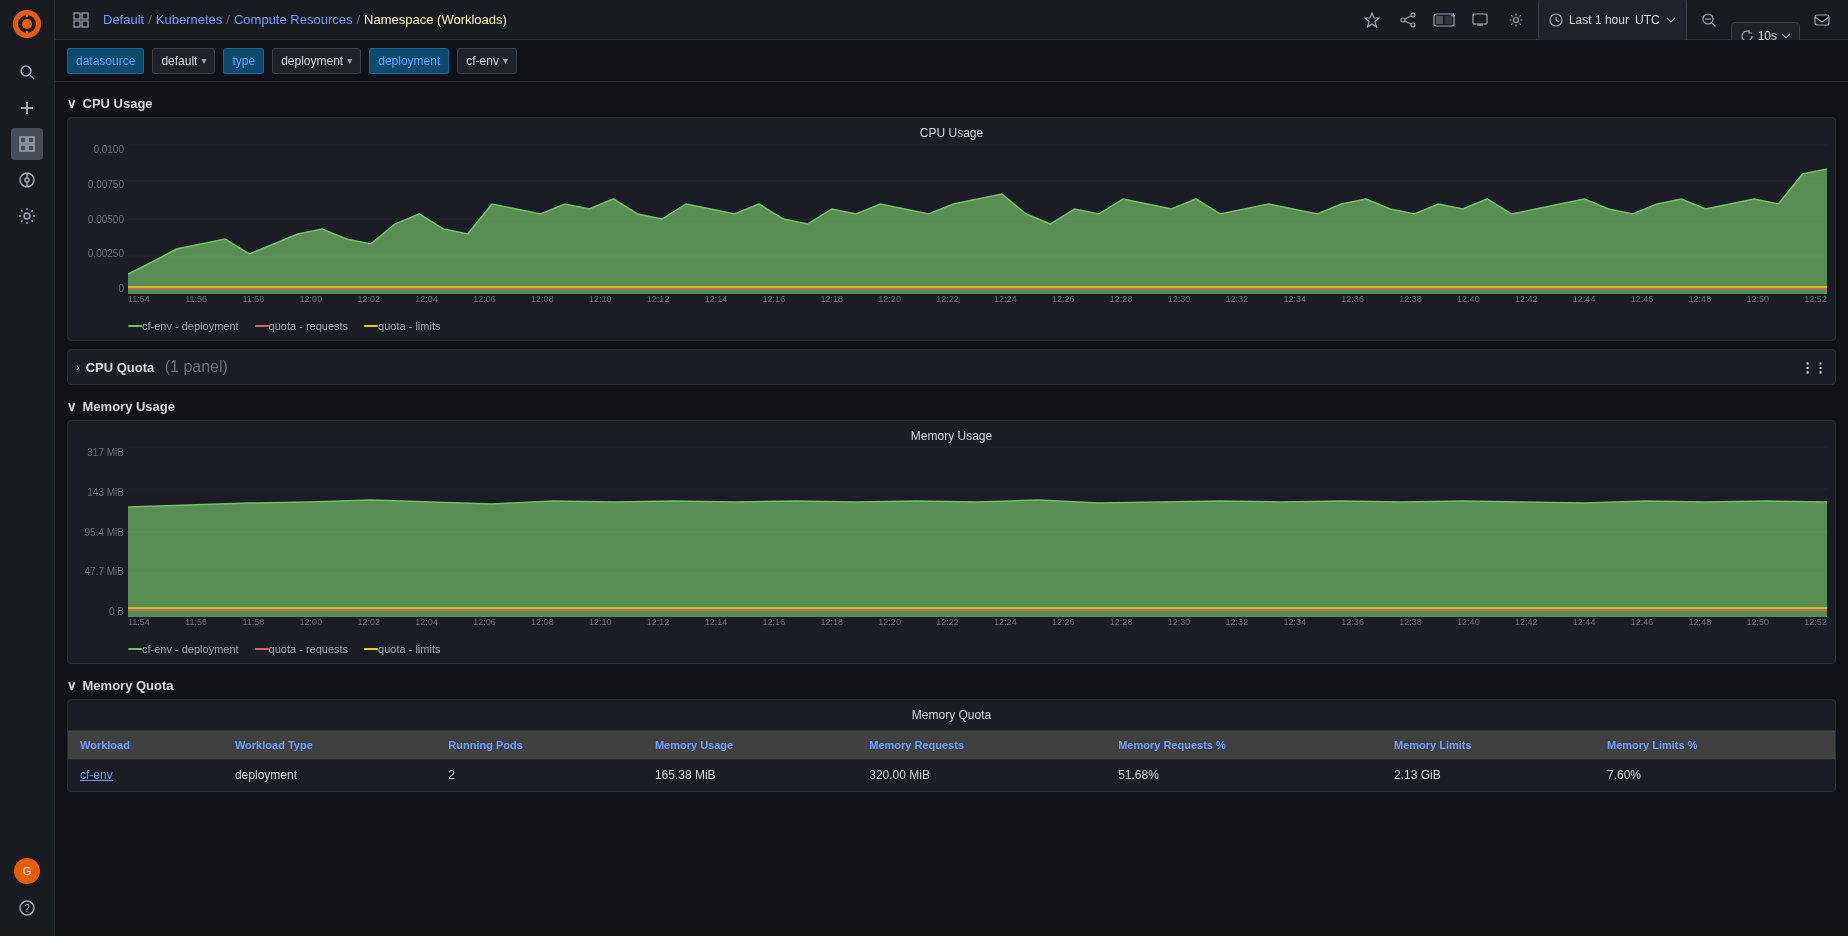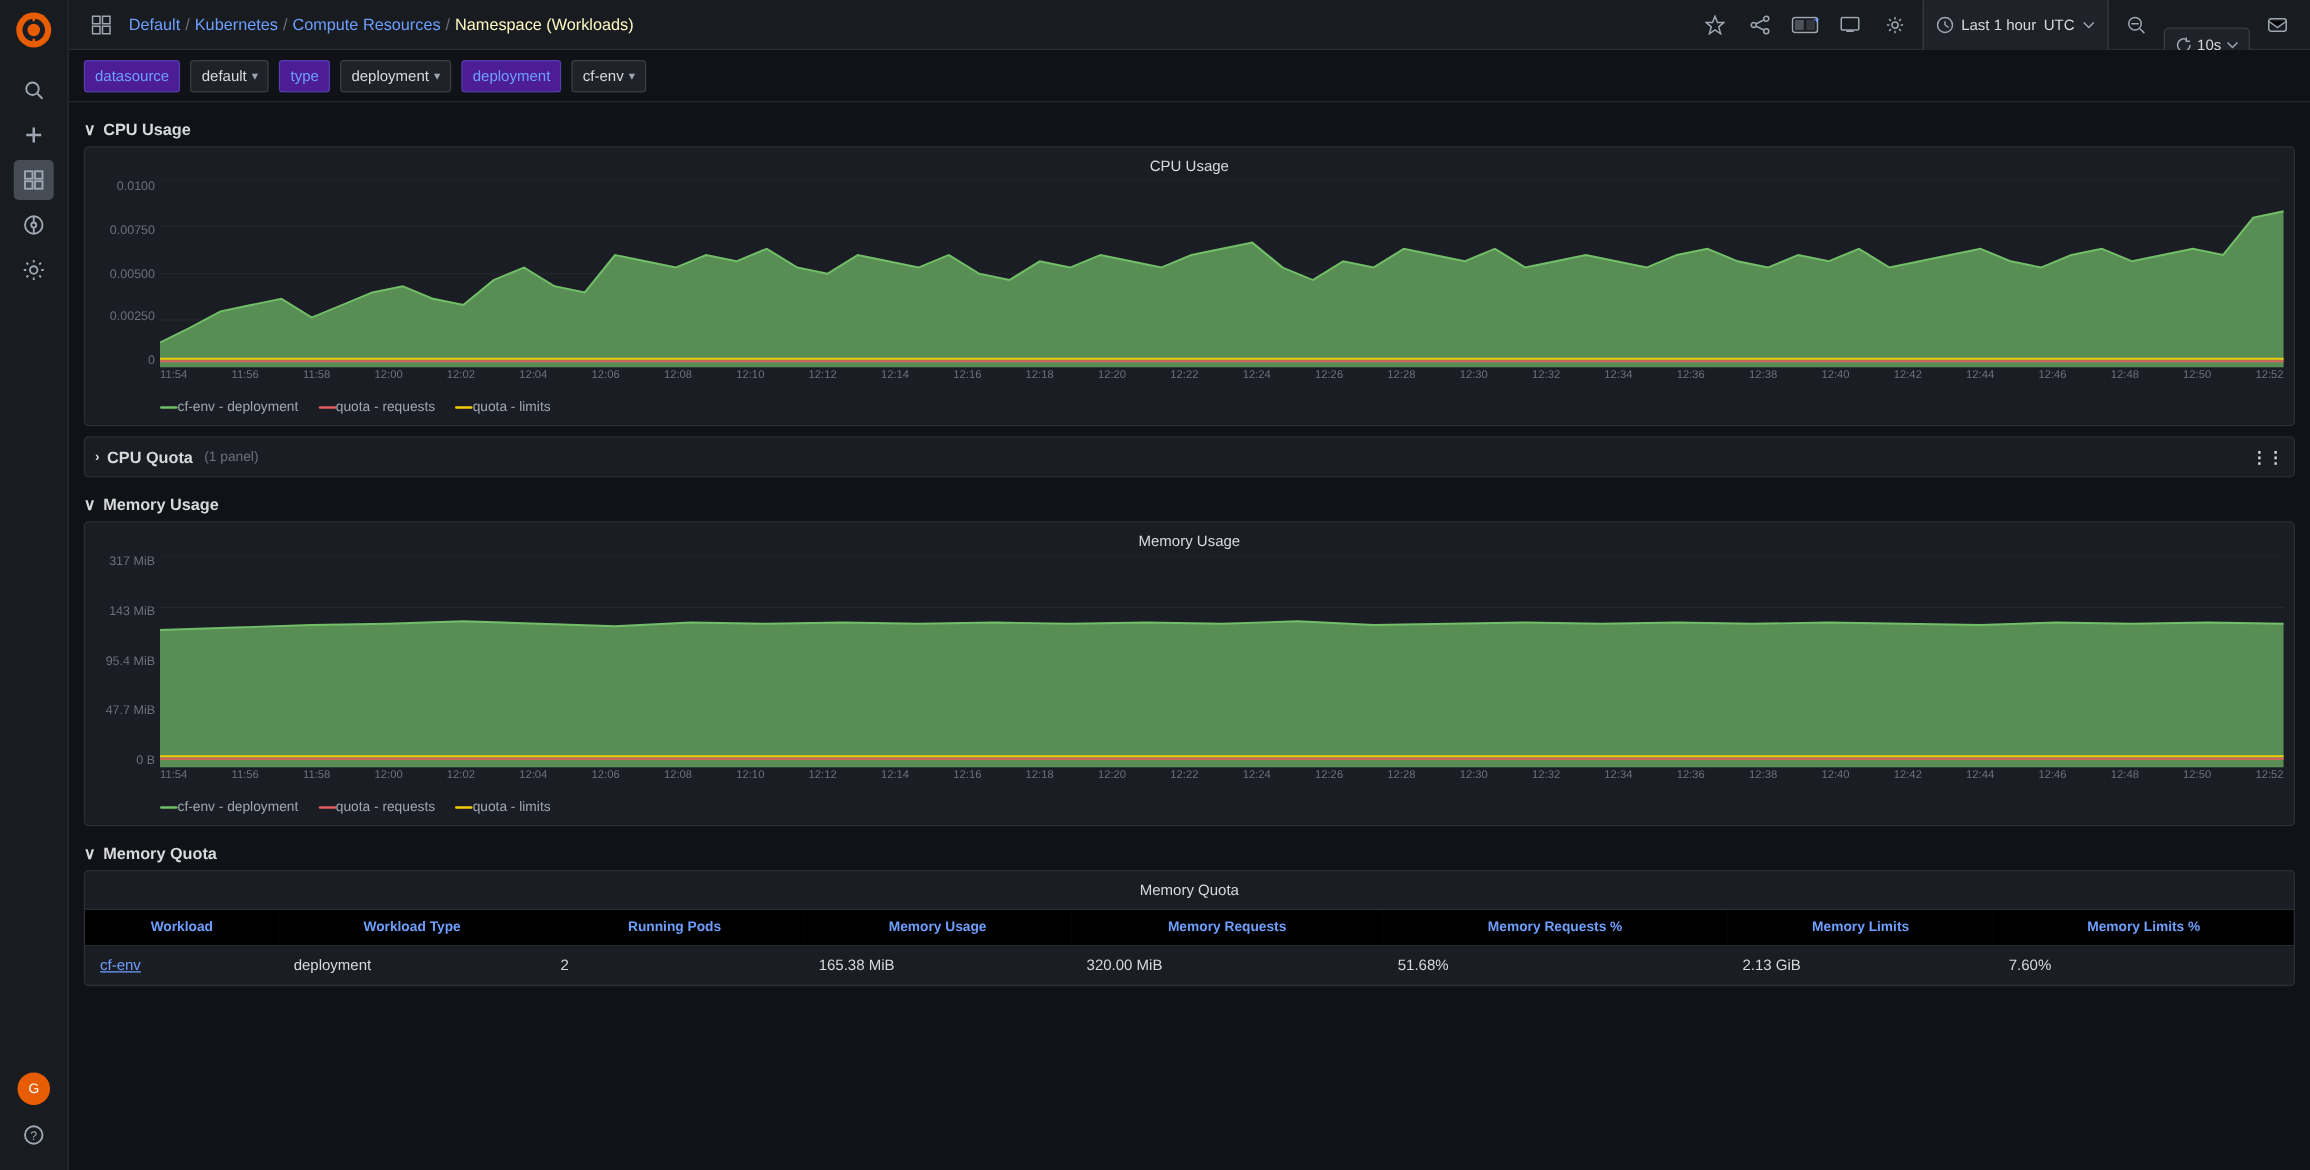--- a/index.html
+++ b/index.html
@@ -147,21 +147,21 @@
     .filter-tag {
       height: 26px;
       display: flex;
       align-items: center;
       padding: 0 8px;
       border-radius: 3px;
       font-size: 12px;
       cursor: pointer;
     }
     .filter-tag.label-only {
-      background: #4c1d95;
+      background: #0c4a6e;
       color: #6e9fff;
       border: 1px solid #6e9fff44;
     }
     .filter-tag.value-tag {
       background: #1f2229;
       border: 1px solid #3a3d45;
       color: #d8d9da;
     }
     .filter-tag .chevron { font-size: 10px; margin-left: 4px; color: #9fa7b3; }
 
@@ -177,21 +177,21 @@
     .section-header {
       display: flex;
       align-items: center;
       gap: 6px;
       padding: 6px 0;
       cursor: pointer;
       font-size: 13px;
       font-weight: 600;
       color: #d8d9da;
     }
-    .section-header .panel-count { color: #6c6f7d; font-size: 11px; font-weight: 400; }
+    .section-header .panel-count { color: #6c6f7d; font-size: 16px; font-weight: 400; }
 
     
     .chart-panel {
       background: #1a1d23;
       border: 1px solid #2c2e33;
       border-radius: 4px;
       margin-bottom: 8px;
       padding: 8px;
       position: relative;
     }
@@ -281,26 +281,26 @@
       color: #d8d9da;
       padding: 8px;
       border-bottom: 1px solid #2c2e33;
     }
     .quota-table {
       width: 100%;
       border-collapse: collapse;
     }
     .quota-table th {
       padding: 8px 12px;
-      text-align: center;
+      text-align: left;
       font-size: 11px;
       font-weight: 600;
       color: #6e9fff;
       border-bottom: 1px solid #2c2e33;
-      background: #000000;
+      background: #404040;
     }
     .quota-table td {
       padding: 8px 12px;
       font-size: 12px;
       color: #d8d9da;
       border-bottom: 1px solid #1f2229;
     }
     .quota-table td.workload-link {
       color: #6e9fff;
       text-decoration: underline;

